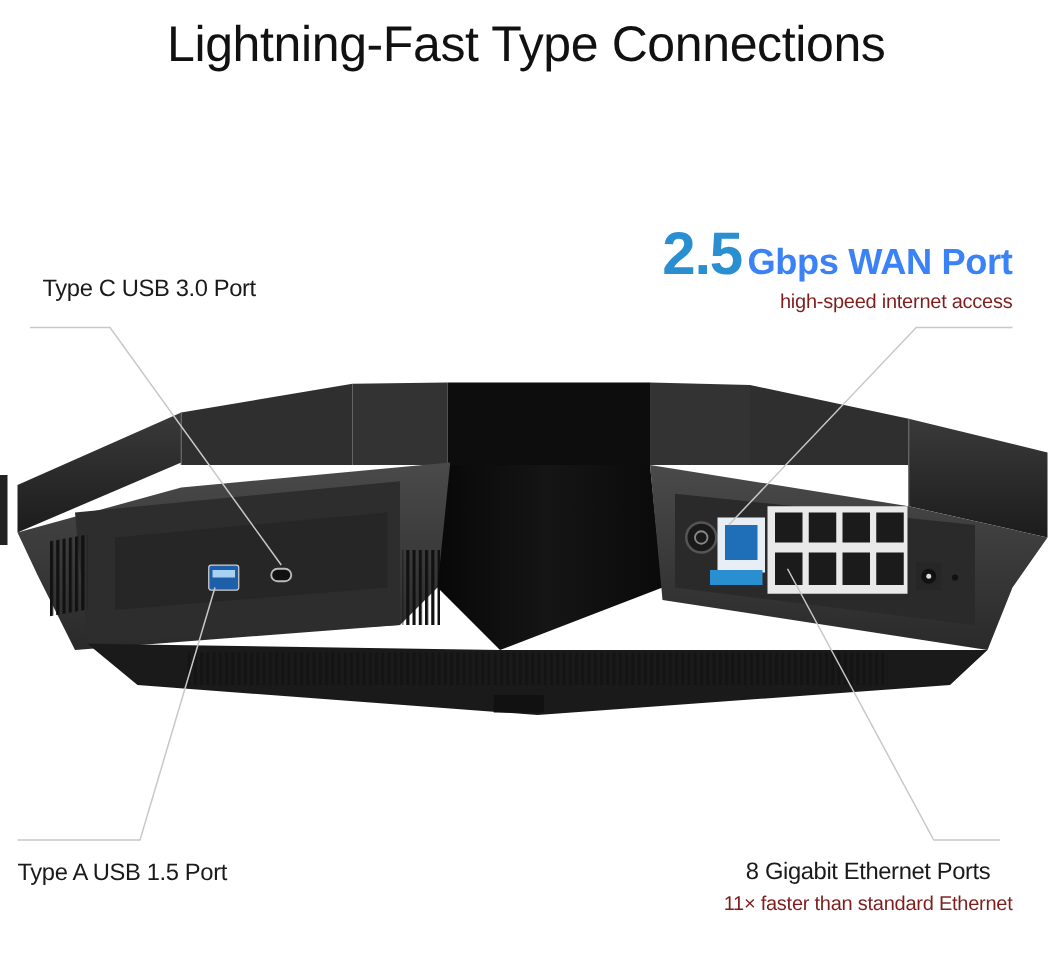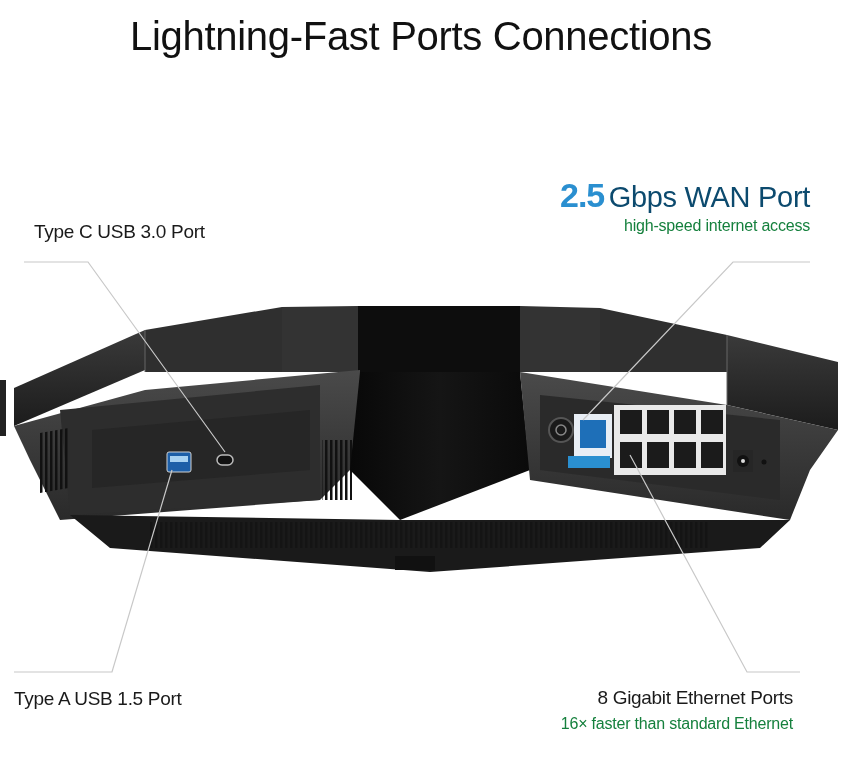--- a/index.html
+++ b/index.html
@@ -2,49 +2,49 @@
 <html><head>
 <meta charset="utf-8">
 <style>
   html, body { margin: 0; padding: 0; background: #ffffff; }
   body { width: 842px; height: 773px; position: relative; overflow: hidden;
          font-family: "Liberation Sans", "DejaVu Sans", sans-serif; }
   .title { position: absolute; left: 0; right: 0; top: 14px; text-align: center;
            font-size: 40px; color: #111; letter-spacing: -0.3px; }
   .callout { position: absolute; color: #1a1a1a; }
   .label { font-size: 19px; letter-spacing: -0.3px; }
-  .sub { font-size: 16px; color: #15803d; letter-spacing: -0.2px; }
+  .sub { font-size: 16px; color: #7f1d1d; letter-spacing: -0.2px; }
   .wan { position: absolute; right: 32px; top: 176px; text-align: right; }
-  .wan .big { font-size: 34px; font-weight: bold; color: #2a8fd0; letter-spacing: -1px; }
-  .wan .rest { font-size: 29px; font-weight: normal; color: #0c4a6e; letter-spacing: -0.3px; }
+  .wan .big { font-size: 48px; font-weight: bold; color: #2a8fd0; letter-spacing: -1px; }
+  .wan .rest { font-size: 29px; font-weight: bold; color: #3b82f6; letter-spacing: -0.3px; }
   .wan .sub { display: block; margin-top: 2px; }
   .usbc { left: 22px; top: 221px; margin-left: 12px; }
   .usba { left: 14px; top: 688px; }
-  .eth { right: 49px; top: 687px; text-align: right; }
+  .eth { right: 32px; top: 687px; text-align: center; }
   .eth .sub { display: block; margin-top: 6px; }
   svg.art { position: absolute; left: 0; top: 0; }
 </style>
 </head>
 <body>
 
-<div class="title">Lightning-Fast Ports Connections</div>
+<div class="title">Lightning-Fast Type Connections</div>
 
 <div class="callout label usbc">Type C USB 3.0 Port</div>
 
 <div class="callout wan">
   <span class="big">2.5</span>
   <span class="rest">Gbps WAN Port</span>
   <span class="sub">high-speed internet access</span>
 </div>
 
 <div class="callout label usba">Type A USB 1.5 Port</div>
 
 <div class="callout eth">
   <span class="label">8 Gigabit Ethernet Ports</span>
-  <span class="sub">16× faster than standard Ethernet</span>
+  <span class="sub">11× faster than standard Ethernet</span>
 </div>
 
 <svg class="art" width="842" height="773" viewBox="0 0 842 773">
   <defs>
     <linearGradient id="topg" x1="0" y1="0" x2="0" y2="1">
       <stop offset="0" stop-color="#3a3a3a"></stop>
         <stop offset="1" stop-color="#1c1c1c"></stop>
     </linearGradient>
     <linearGradient id="sideg" x1="0" y1="0" x2="0" y2="1">
       <stop offset="0" stop-color="#4a4a4a"></stop>

